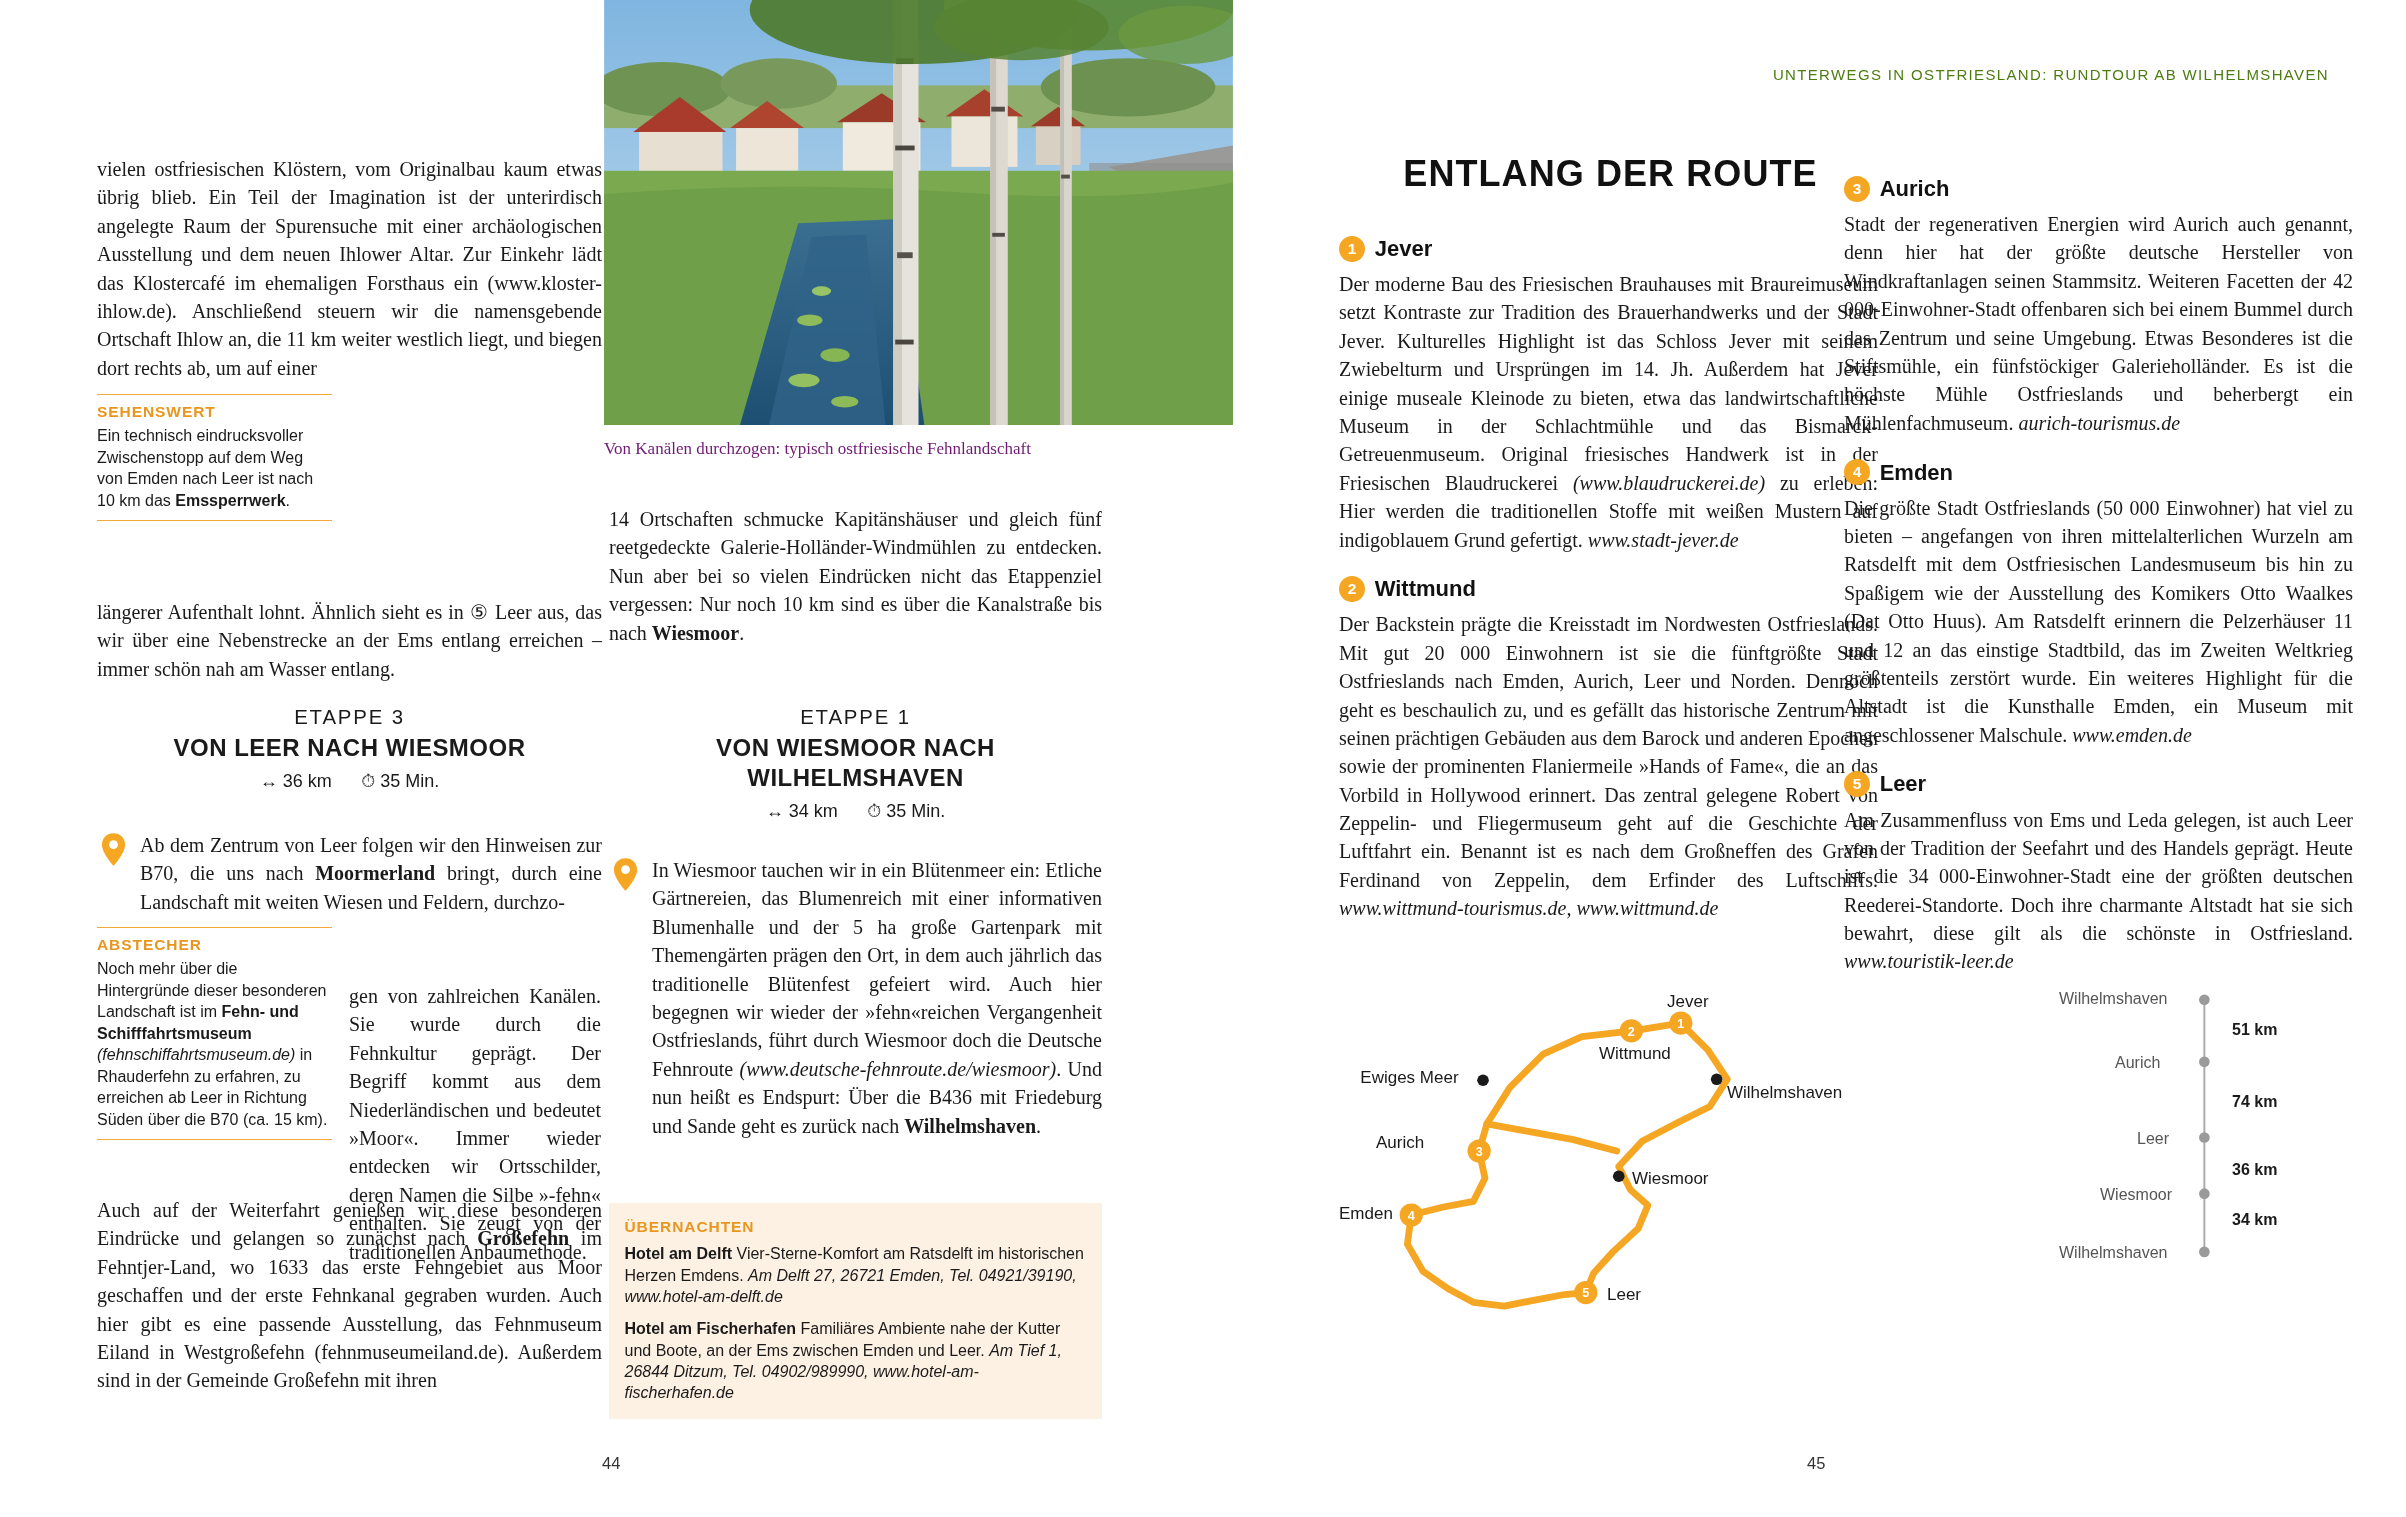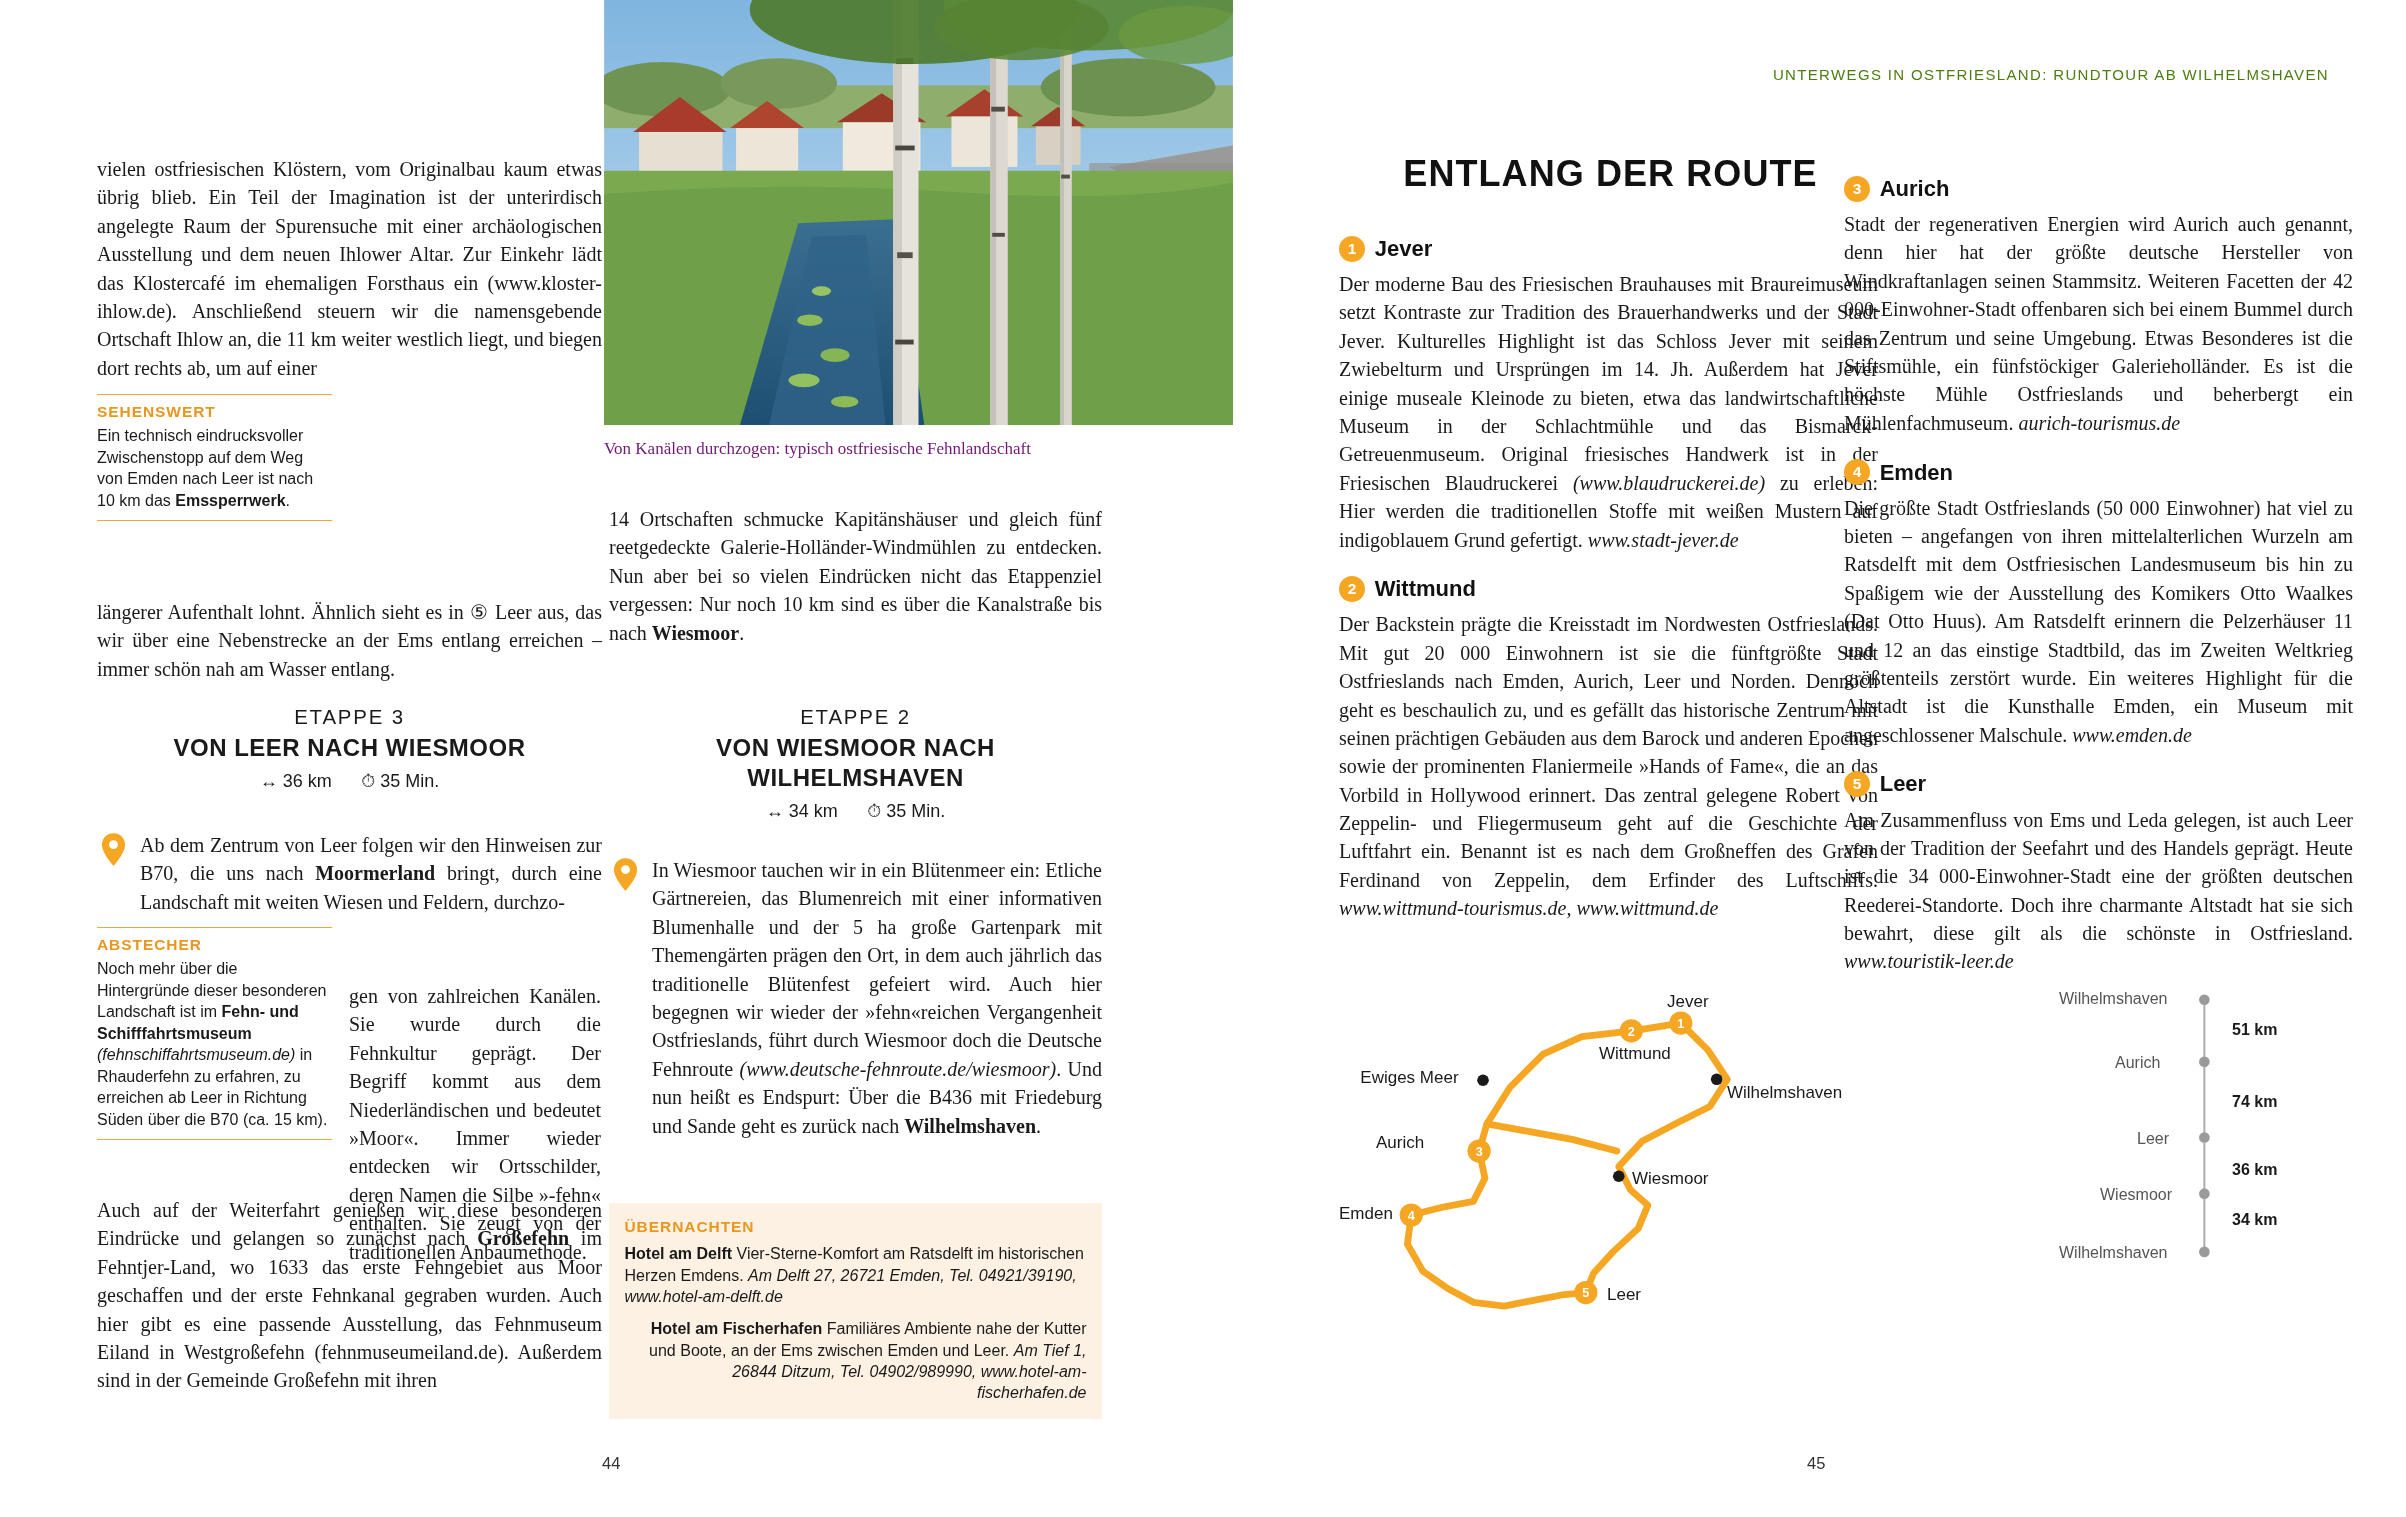--- a/index.html
+++ b/index.html
@@ -76,21 +76,21 @@
   .orangebox {
     background:#fdf1e4;
     padding:13.6px 15.5px 15.5px 15.5px;
     font-family:"Liberation Sans", sans-serif;
     font-size:16px; line-height:1.34;
   }
   .orangebox .hd {
     color:#e8961e; font-weight:bold; letter-spacing:0.06em; font-size:15.5px; margin-bottom:5.8px;
   }
   .orangebox p { margin:0 0 10.7px 0; }
-  .orangebox p:last-child { margin-bottom:0;text-align:right; }
+  .orangebox p:last-child { margin-bottom:0; }
 
   
   .runhead {
     position:absolute; left:1543px; top:66px; width:786px; text-align:right;
     font-family:"Liberation Sans", sans-serif;
     font-size:15px; letter-spacing:0.09em; color:#4d7c0f;
   }
   .bigtitle {
     position:absolute; left:1339px; top:153px; width:543px; text-align:center;
     font-family:"Liberation Sans", sans-serif;
@@ -258,21 +258,21 @@
     <div><span>Noch mehr über die Hintergründe dieser besonderen Landschaft ist im </span><b>Fehn- und Schifffahrtsmuseum</b><i> (fehnschiffahrtsmuseum.de)</i><span> in Rhauderfehn zu erfahren, zu erreichen ab Leer in Richtung Süden über die B70 (ca. 15 km).</span></div>
   </div>
 
   <div style="position:absolute; left:349px; top:940px; width:252px; font-size:20px; line-height:1.42; text-align:justify;margin-top:42px;">gen von zahlreichen Kanälen. Sie wurde durch die Fehnkultur geprägt. Der Begriff kommt aus dem Niederländischen und bedeutet »Moor«. Immer wieder entdecken wir Ortsschilder, deren Namen die Silbe »-fehn« enthalten. Sie zeugt von der traditionellen Anbaumethode.</div>
 
   <div style="position:absolute; left:97px; top:1196px; width:505px; font-size:20px; line-height:1.42; text-align:justify;">
     <span>Auch auf der Weiterfahrt genießen wir diese besonderen Eindrücke und gelangen so zunächst nach </span><b>Großefehn</b><span> im Fehntjer-Land, wo 1633 das erste Fehngebiet aus Moor geschaffen und der erste Fehnkanal gegraben wurden. Auch hier gibt es eine passende Ausstellung, das Fehnmuseum Eiland in Westgroßefehn (fehnmuseumeiland.de). Außerdem sind in der Gemeinde Großefehn mit ihren</span>
   </div>
 
   <div class="etappe" style="position:absolute; left:609px; top:706px; width:493px;">
-    <div class="e-top">ETAPPE 2</div>
+    <div class="e-top">ETAPPE 1</div>
     <div class="e-title">VON WIESMOOR NACH WILHELMSHAVEN</div>
     <div class="e-meta">
       <span>↔</span>
       <span>34 km</span>
       <span class="sep"></span>
       <span>⏱</span>
       <span>35 Min.</span>
     </div>
   </div>
 

